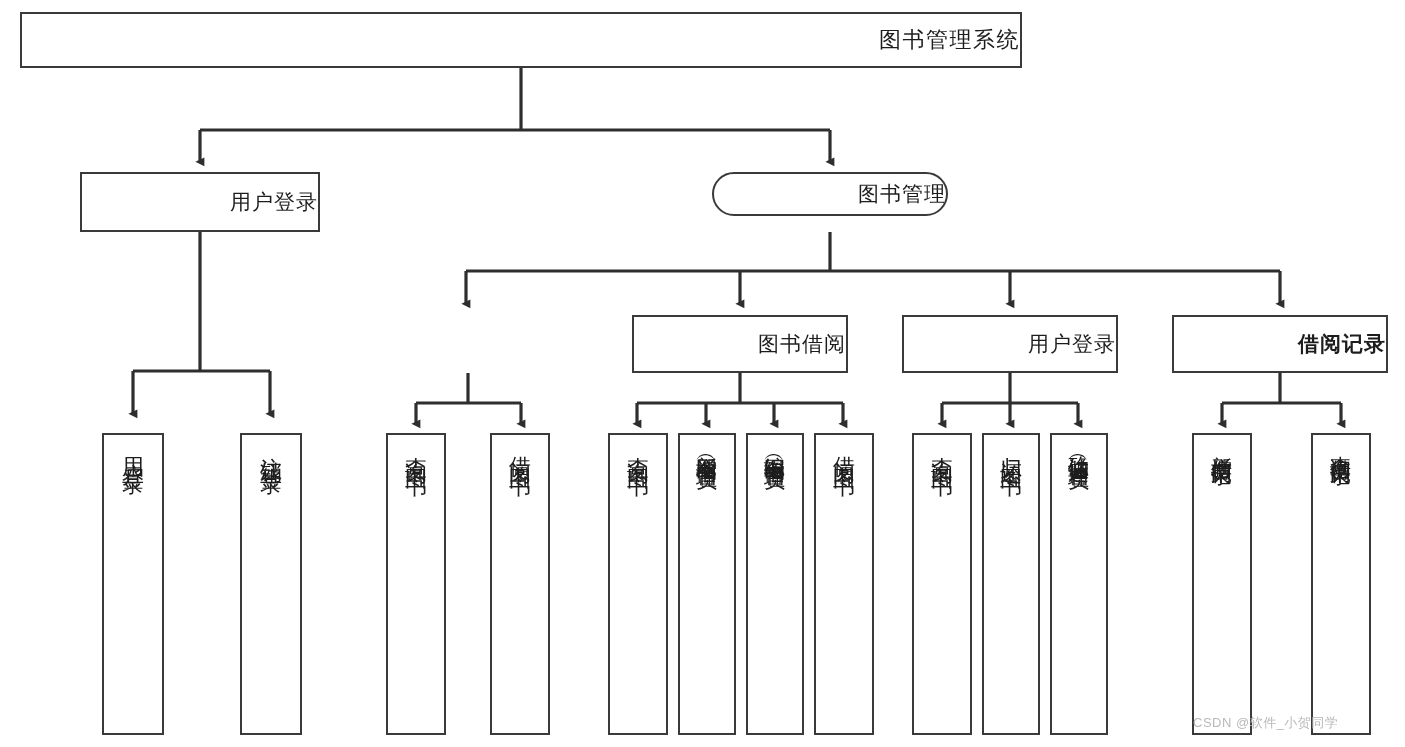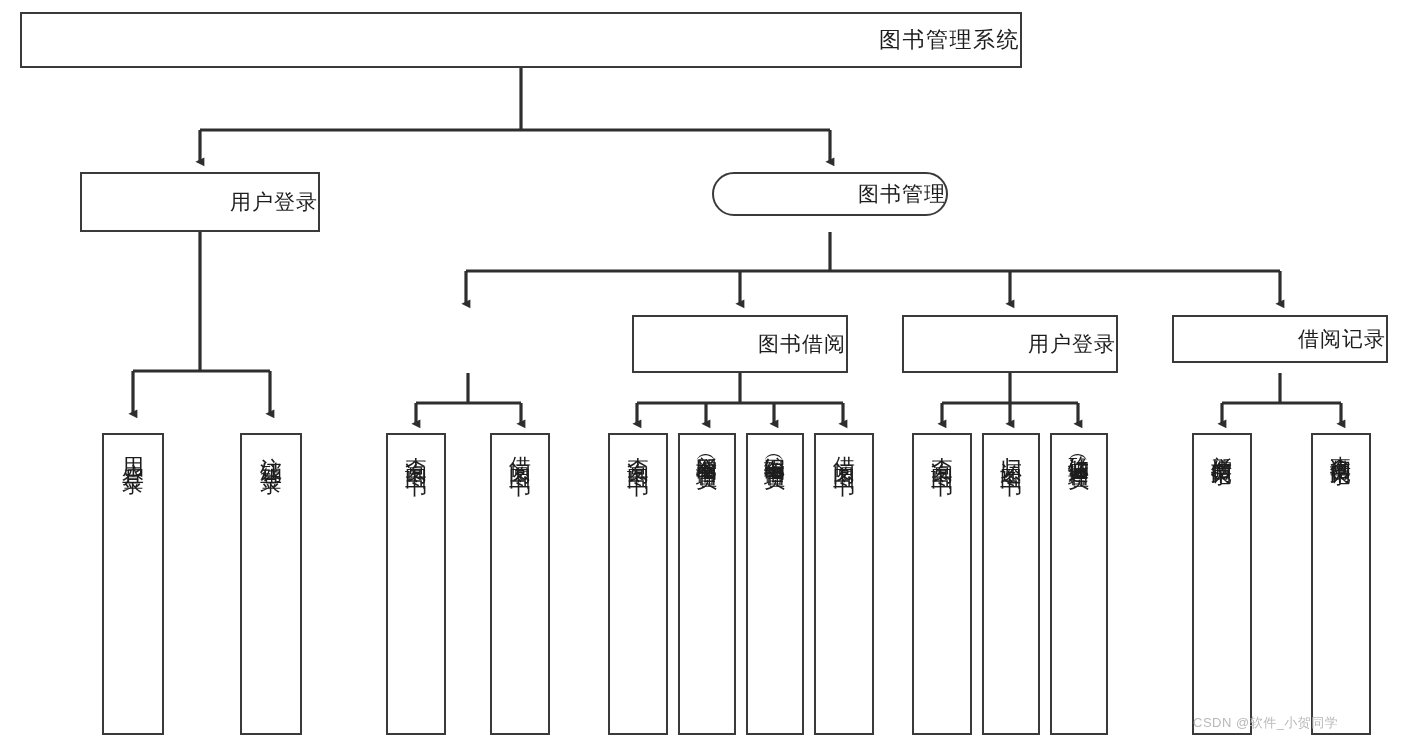--- a/index.html
+++ b/index.html
@@ -145,21 +145,21 @@
   <div class="node h" style="left:712px; top:172px; width:236px; height:44px;border-radius:22px;">
     <span class="label">图书管理</span>
   </div>
 
   <div class="node h" style="left:632px; top:315px; width:216px; height:58px;">
     <span class="label">图书借阅</span>
   </div>
   <div class="node h" style="left:902px; top:315px; width:216px; height:58px;">
     <span class="label">用户登录</span>
   </div>
-  <div class="node h" style="left:1172px; top:315px; width:216px; height:48px;">
+  <div class="node h" style="left:1172px; top:315px; width:216px; height:58px;font-weight:bold;">
     <span class="label">借阅记录</span>
   </div>
 
   <div class="node v" style="left:102px; top:433px; width:62px; height:302px;">
     <span class="label">用户登录</span>
   </div>
   <div class="node v" style="left:240px; top:433px; width:62px; height:302px;">
     <span class="label">注销登录</span>
   </div>
 

